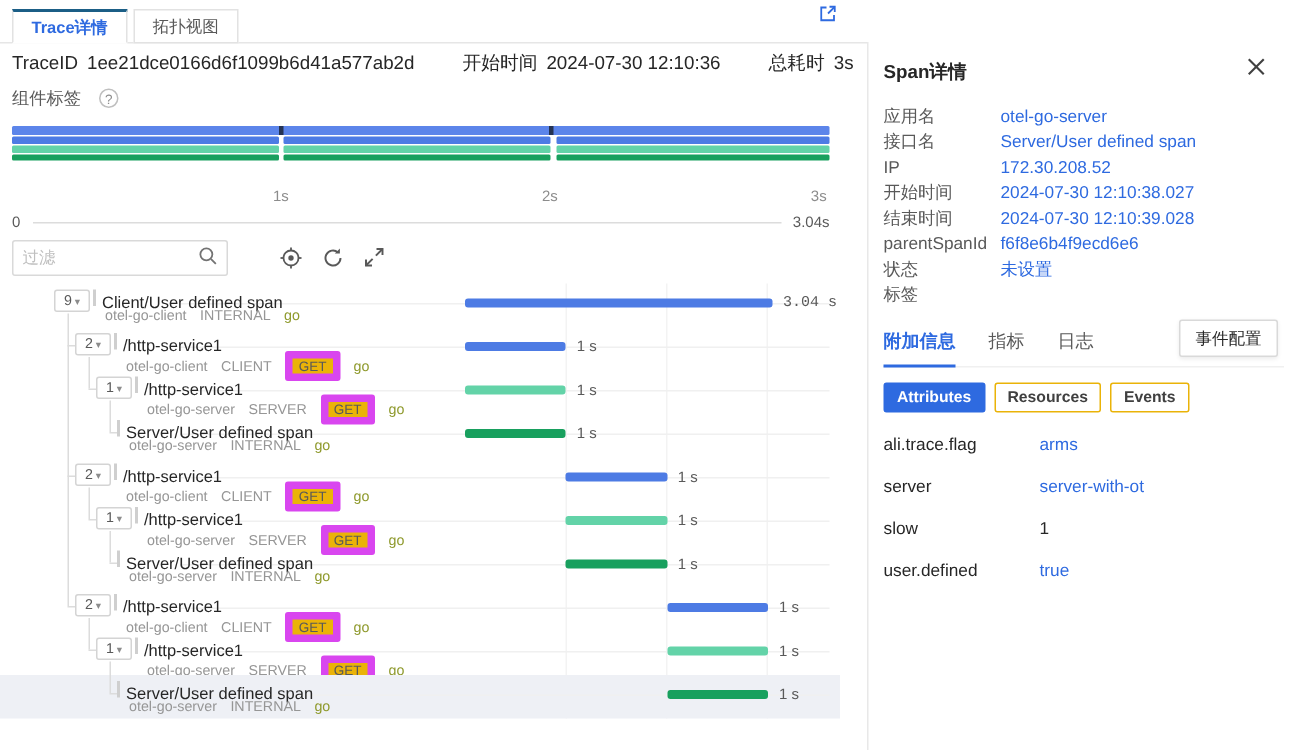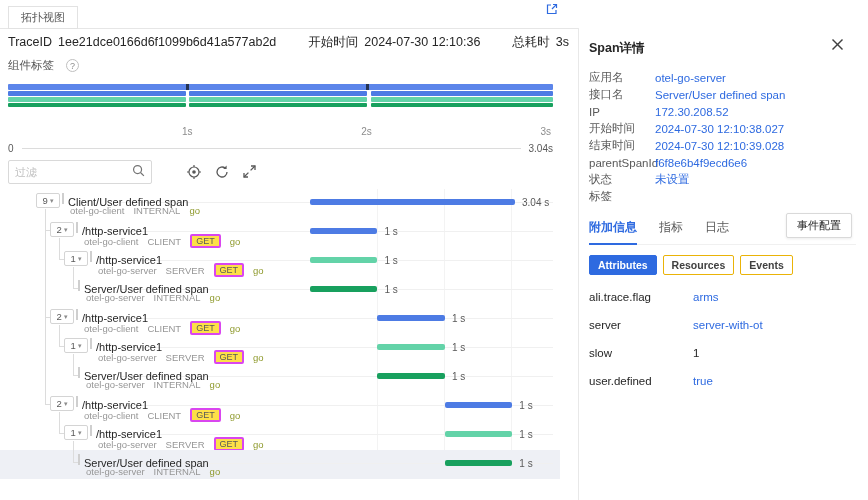--- a/index.html
+++ b/index.html
@@ -47,53 +47,54 @@
   .waterfall { position:absolute; top:189px; left:0; width:560px; height:292px; }
   .vgrid { position:absolute; top:0; height:290px; width:1px; background:#f3f3f3; }
   .wf-row { position:absolute; left:0; width:560px; height:29px; }
   .wf-row.selected { background:#eef0f5; }
   .row-line { position:absolute; top:13px; left:120px; width:433px; height:1px; background:#f0f0f0; }
   .cnt-box { position:absolute; top:4px; width:24px; height:15px; border:1px solid #d4d4d4; border-radius:2px; background:#fff; display:flex; align-items:center; justify-content:center; gap:2px; font-size:9.5px; color:#595959; cursor:pointer; z-index:1; }
   .cnt-box .caret { font-size:7px; color:#8c8c8c; }
   .name-tick { position:absolute; top:4px; width:2px; height:11px; background:#cfcfcf; }
   .span-name { position:absolute; top:7px; font-size:11px; font-weight:normal; color:#262626; white-space:nowrap; background:transparent; }
   .span-sub { position:absolute; top:16px; font-size:9.5px; color:#969696; white-space:nowrap; display:flex; gap:9px; align-items:center; }
-  .sub-method { background:#fde047; border:2px solid #d946ef; border-radius:2px; padding:0 4px; font-size:9px; color:#595959; }
+  .sub-method { background:#eab308; border:5px solid #d946ef; border-radius:2px; padding:0 4px; font-size:9px; color:#595959; }
   .sub-lang { color:#8f9a2d; }
   .bar-zone { position:absolute; left:310px; top:0; width:205px; height:29px; }
   .tr-bar { position:absolute; top:10px; height:6px; border-radius:2px; cursor:pointer; }
   .bar-dur { position:absolute; top:8px; font-size:10px; color:#595959; white-space:nowrap; }
   .conn { position:absolute; background:#dcdcdc; }
   
   .panel { position:absolute; left:578px; top:28px; width:290px; height:472px; border-left:1px solid #e8e8e8; background:#fff; }
   .panel-inner { position:relative; padding:12px 12px 0 10px; }
   .panel-title { font-size:12.5px; font-weight:bold; color:#262626; }
   .close-icon { position:absolute; top:10px; right:24px; cursor:pointer; }
   .fields { margin-top:12px; }
-  .f-row { display:flex; height:17px; align-items:center; font-size:11.5px; }
+  .f-row { display:flex; height:17px; align-items:center; font-size:11.5px;gap:12px; }
   .f-label { width:66px; flex:none; color:#595959; }
   .f-value { color:#2e6ae0; white-space:nowrap; cursor:pointer; }
   .f-value.plain { color:#262626; cursor:default; }
   .panel-tabs { position:relative; margin-top:14px; height:26px; display:flex; gap:22px; align-items:flex-start; border-bottom:1px solid #f0f0f0; }
   .p-tab { font-size:12px; color:#595959; padding-bottom:7px; cursor:pointer; }
   .p-tab.active { color:#2e6ae0; font-weight:bold; border-bottom:2px solid #2e6ae0; }
   .event-btn { position:absolute; right:4px; top:-6px; border:1px solid #d9d9d9; border-radius:2px; background:#fff; font-size:11px; color:#262626; padding:4px 10px; cursor:pointer; box-shadow:0 1px 3px rgba(0,0,0,0.08); font-family:inherit; }
   .subtabs { margin-top:10px; display:flex; gap:6px; }
   .sub-tab { font-size:10.5px; font-weight:bold; border:1px solid #eab308; border-radius:2px; background:#fff; color:#404040; padding:3px 8px; cursor:pointer; font-family:inherit; }
   .sub-tab.active { background:#2e6ae0; border-color:#2e6ae0; color:#fff; }
   .attrs { margin-top:8px; }
   .a-row { display:flex; height:28px; align-items:center; font-size:11.5px; }
   .a-key { width:104px; flex:none; color:#262626; }
   .a-value { color:#2e6ae0; cursor:pointer; }
   .a-value.plain { color:#262626; cursor:default; }
 </style>
 </head>
 <body>
 
 <div class="tabbar" id="page-tabs">
+    <div class="page-tab active">Trace详情</div>
     <div class="page-tab">拓扑视图</div>
   </div>
 <div class="tab-underline"></div>
 
 <div class="trace-row">
   <div class="trace-item">
     <span class="lbl">TraceID</span>
     <span>1ee21dce0166d6f1099b6d41a577ab2d</span>
   </div>
   <div class="trace-sep"></div>
@@ -200,21 +201,21 @@
       </div>
       <div class="name-tick" style="left: 62px;"></div>
       <div class="span-name" style="left: 68px;">Client/User defined span</div>
       <div class="span-sub" style="left: 70px;">
         <span>otel-go-client</span>
         <span>INTERNAL</span>
         <span class="sub-lang">go</span>
       </div>
       <div class="bar-zone">
         <div class="tr-bar" style="left: 0%; width: 100%; background: rgb(77, 123, 228);"></div>
-        <span class="bar-dur" style="left: calc(100% + 7px);">3.04 s</span>
+        <span class="bar-dur" style="left: calc(100% + 7px); font-family: Liberation Mono, monospace;">3.04 s</span>
       </div>
     </div>
     <div class="wf-row" style="top: 29px;">
       <div class="row-line"></div>
       <div class="cnt-box" style="left: 50px;">
         <span>2</span>
         <span class="caret">▾</span>
       </div>
       <div class="name-tick" style="left: 76px;"></div>
       <div class="span-name" style="left: 82px;">/http-service1</div>

